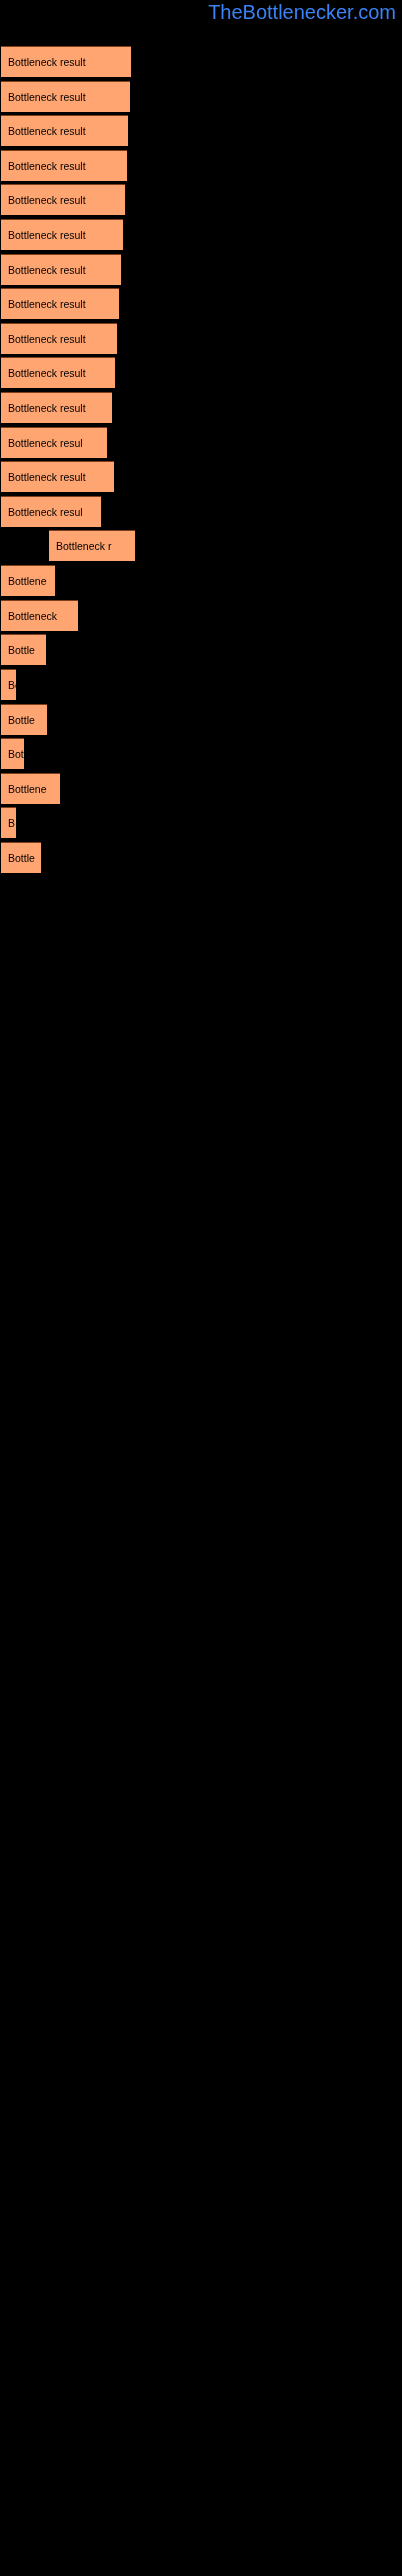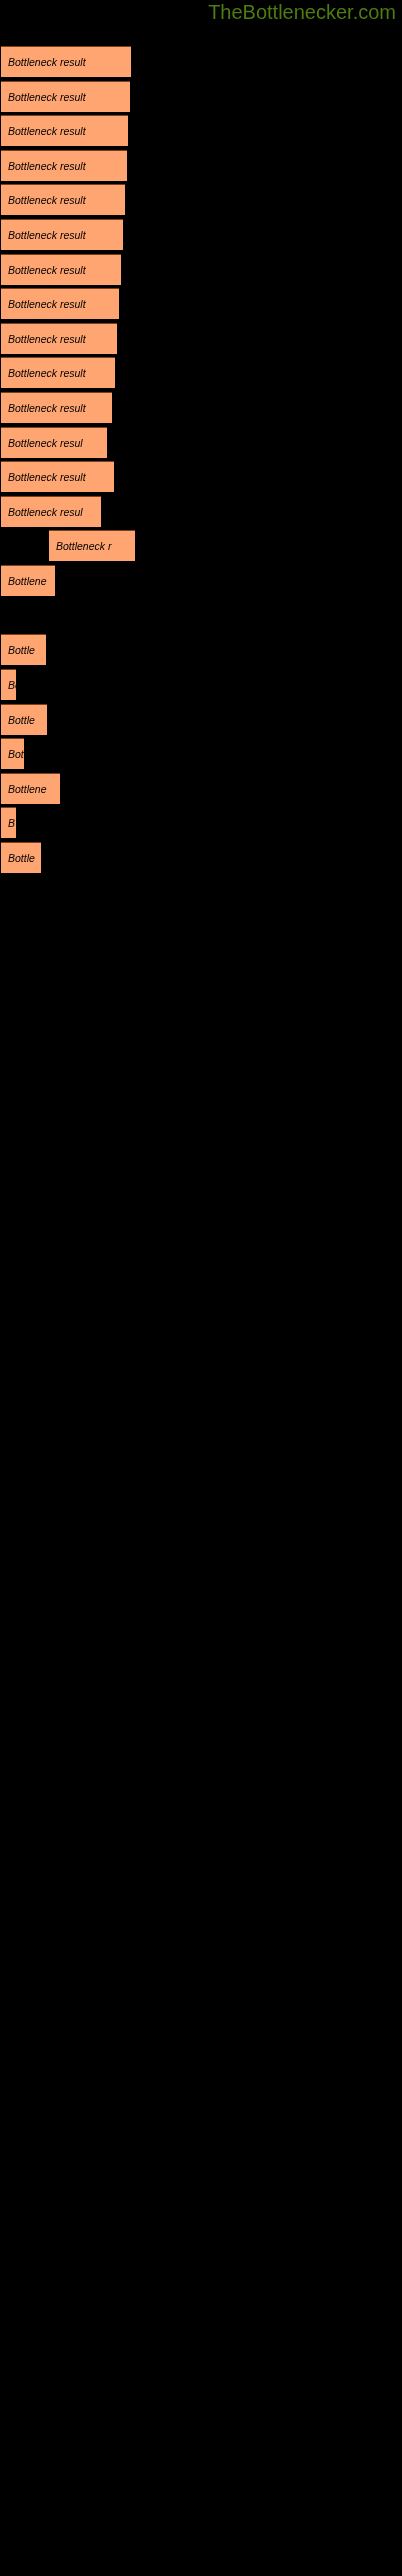--- a/index.html
+++ b/index.html
@@ -13,39 +13,38 @@
     position: relative;
     font-family: "Liberation Sans", sans-serif;
     overflow: hidden;
   }
   #site-title {
     position: absolute;
     top: 0px;
     left: 0px;
     width: 396px;
     text-align: right;
-    color: #4d7c0f;
+    color: #3b82f6;
     font-size: 20px;
     font-family: "Liberation Sans", sans-serif;
     letter-spacing: 0px;
     line-height: 24px;
     white-space: nowrap;
   }
   #chart-area {
     position: absolute;
     top: 0px;
     left: 0px;
     width: 403px;
     height: 2576px;
   }
   .bar-row {
     position: absolute;
     left: 0px;
     height: 32px;
-    font-style: italic;
   }
   .bar {
     position: absolute;
     left: 0.8px;
     top: 0px;
     height: 31px;
     background: #ffa572;
     border-top: 0.8px solid #7d3f1b;
     box-sizing: border-box;
     overflow: hidden;
@@ -141,20 +140,25 @@
     <div class="bar-row" style="top: 530px; width: 403px;">
       <div class="bar" style="width: 86px; margin-left: 48px;">
         <span class="bar-label">Bottleneck r</span>
       </div>
     </div>
     <div class="bar-row" style="top: 565px; width: 403px;">
       <div class="bar" style="width: 54px;">
         <span class="bar-label">Bottlene</span>
       </div>
     </div>
+    <div class="bar-row" style="top: 600px; width: 403px;">
+      <div class="bar" style="width: 77px;">
+        <span class="bar-label">Bottleneck</span>
+      </div>
+    </div>
     <div class="bar-row" style="top: 634px; width: 403px;">
       <div class="bar" style="width: 45px;">
         <span class="bar-label">Bottle</span>
       </div>
     </div>
     <div class="bar-row" style="top: 669px; width: 403px;">
       <div class="bar" style="width: 15.3px;">
         <span class="bar-label">Bo</span>
       </div>
     </div>

